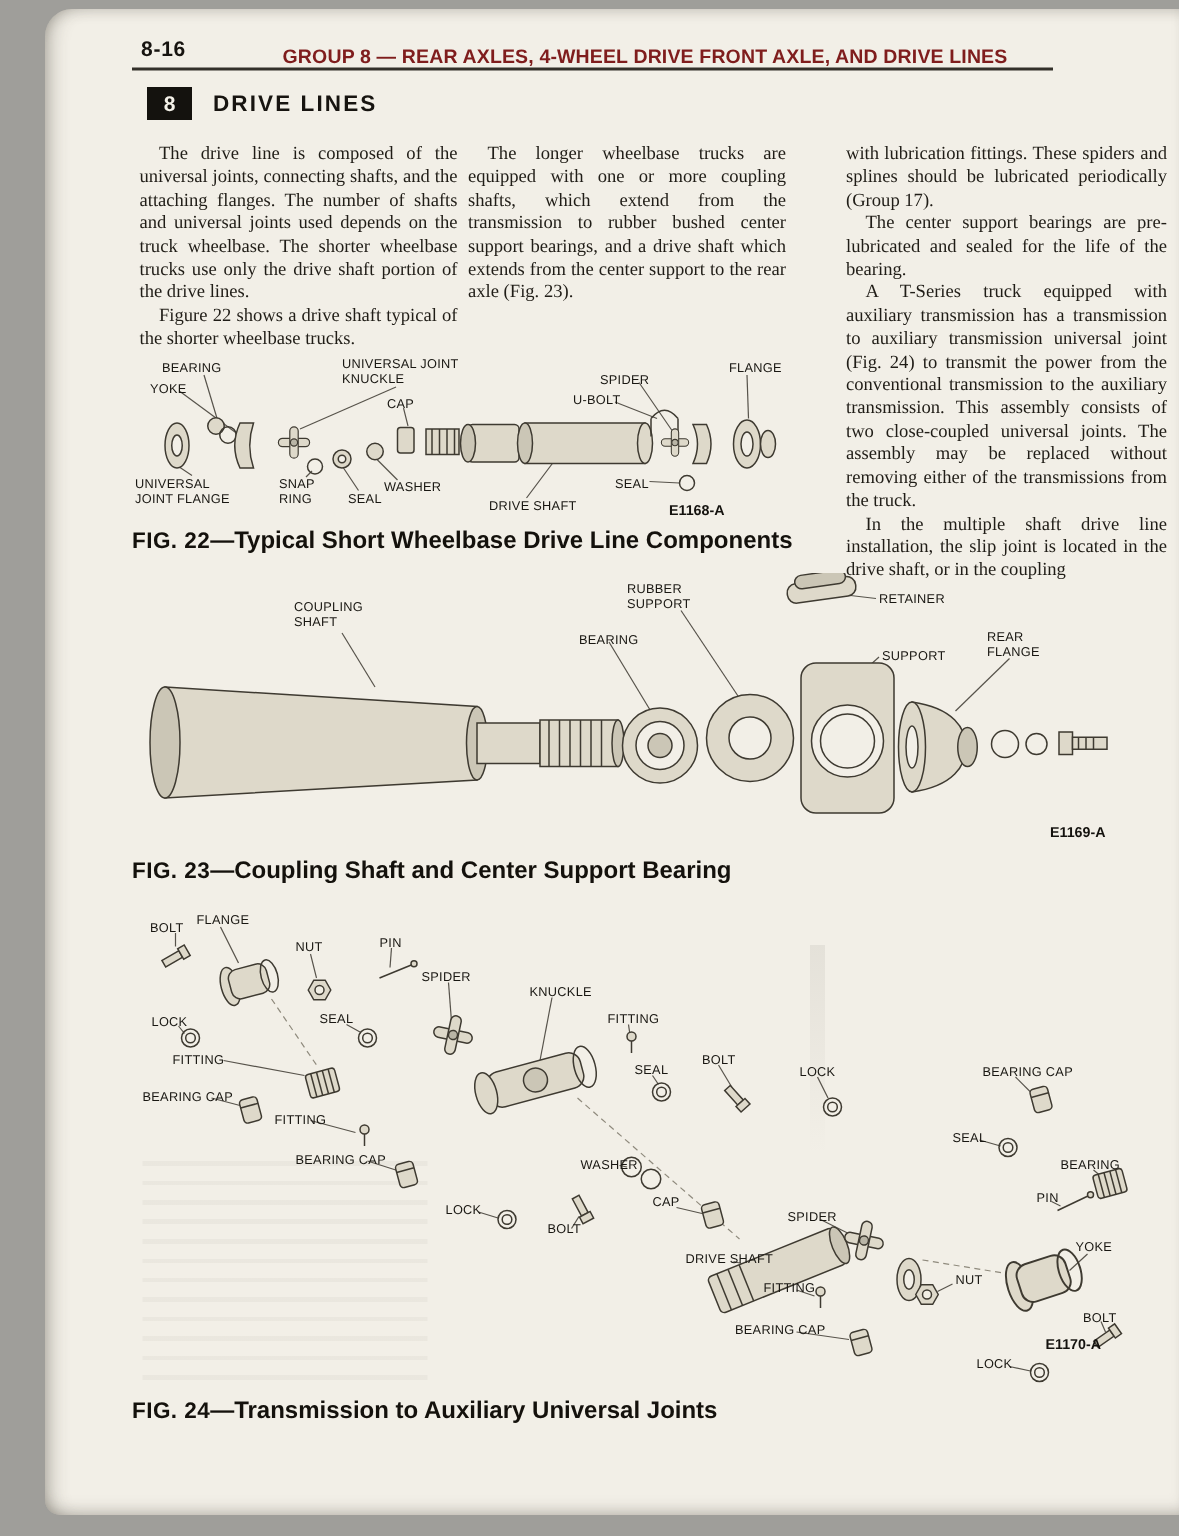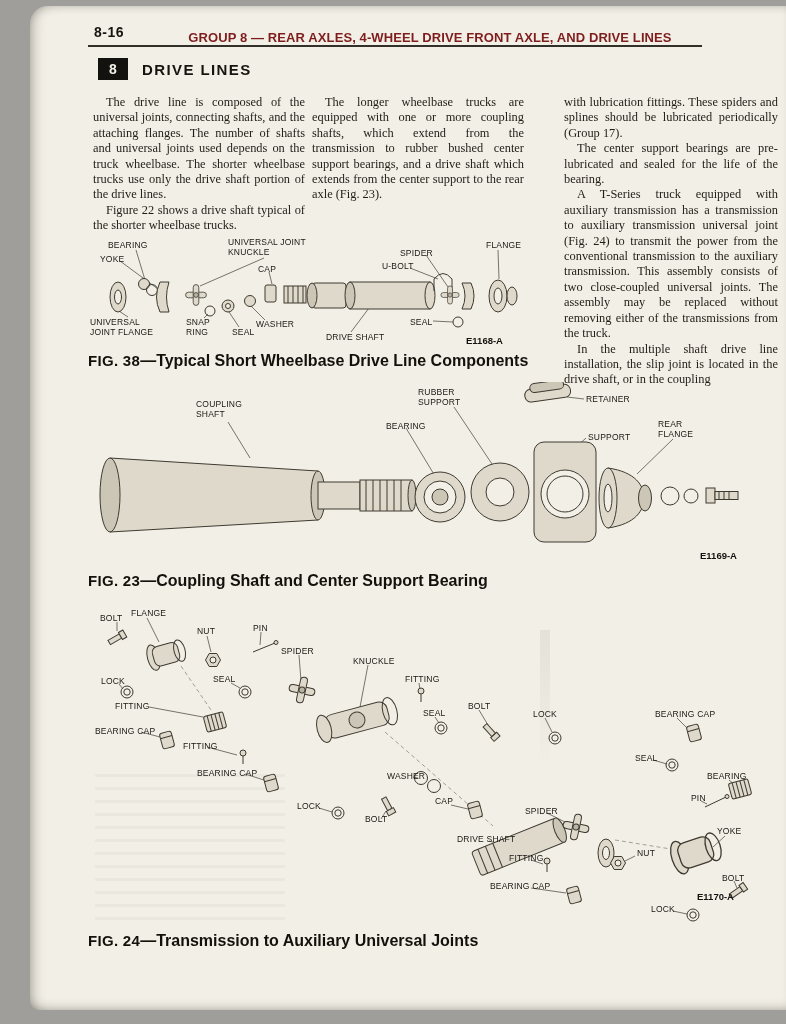--- a/index.html
+++ b/index.html
@@ -166,24 +166,24 @@
     <div class="lbl" style="left:170px; top:31px;">CAP</div>
     <div class="lbl" style="left:312px; top:15px;">SPIDER</div>
     <div class="lbl" style="left:294px; top:28px;">U-BOLT</div>
     <div class="lbl" style="left:398px; top:7px;">FLANGE</div>
     <div class="lbl wrap" style="left:2px; top:84px; width:74px;">UNIVERSAL JOINT FLANGE</div>
     <div class="lbl wrap" style="left:98px; top:84px; width:38px;">SNAP RING</div>
     <div class="lbl" style="left:144px; top:94px;">SEAL</div>
     <div class="lbl" style="left:168px; top:86px;">WASHER</div>
     <div class="lbl" style="left:238px; top:99px;">DRIVE SHAFT</div>
     <div class="lbl" style="left:322px; top:84px;">SEAL</div>
-    <div class="fig-code" style="left:378px; top:101px;">E1168-A</div>
+    <div class="fig-code" style="left:358px; top:101px;">E1168-A</div>
   </div>
   <div class="fig-caption" style="left:88px; top:352px;">
-    <span class="cap-fig">FIG. 38</span><span class="cap-text">—Typical Short Wheelbase Drive Line Components</span>
+    <span class="cap-fig">FIG. 22</span><span class="cap-text">—Typical Short Wheelbase Drive Line Components</span>
   </div>
 
   <div class="fig" style="left:88px; top:382px; width:660px; height:186px;">
     <svg viewBox="0 0 660 186">
       <g stroke="#57534b" stroke-width="0.8">
         <line x1="140" y1="40" x2="162" y2="76"></line>
           <line x1="318" y1="46" x2="347" y2="94"></line>
         <line x1="366" y1="25" x2="404" y2="82"></line>
           <line x1="496" y1="17" x2="479" y2="15"></line>
         <line x1="498" y1="56" x2="487" y2="66"></line>

